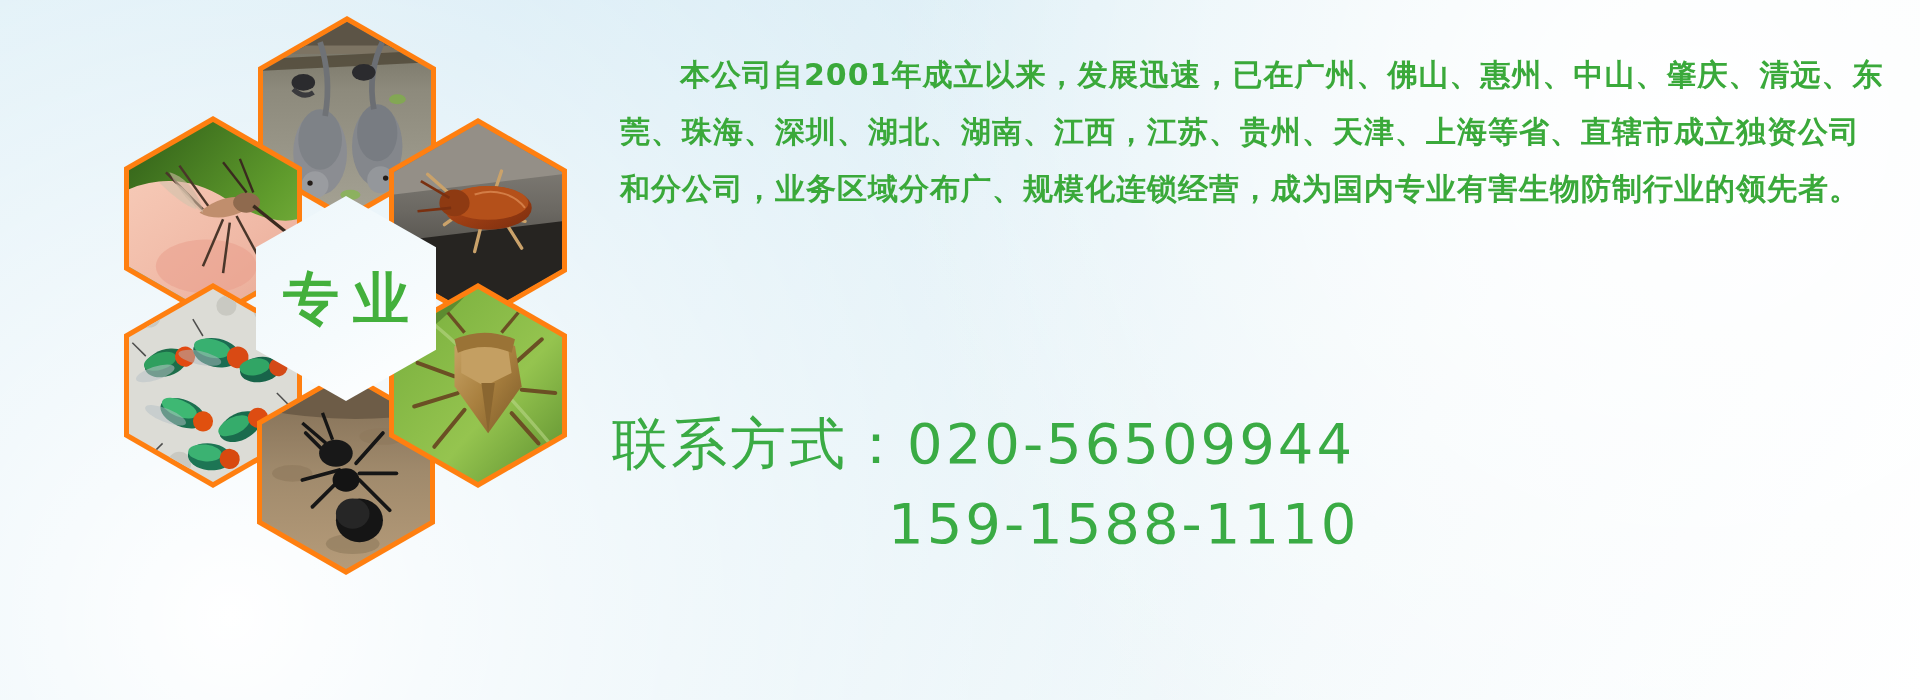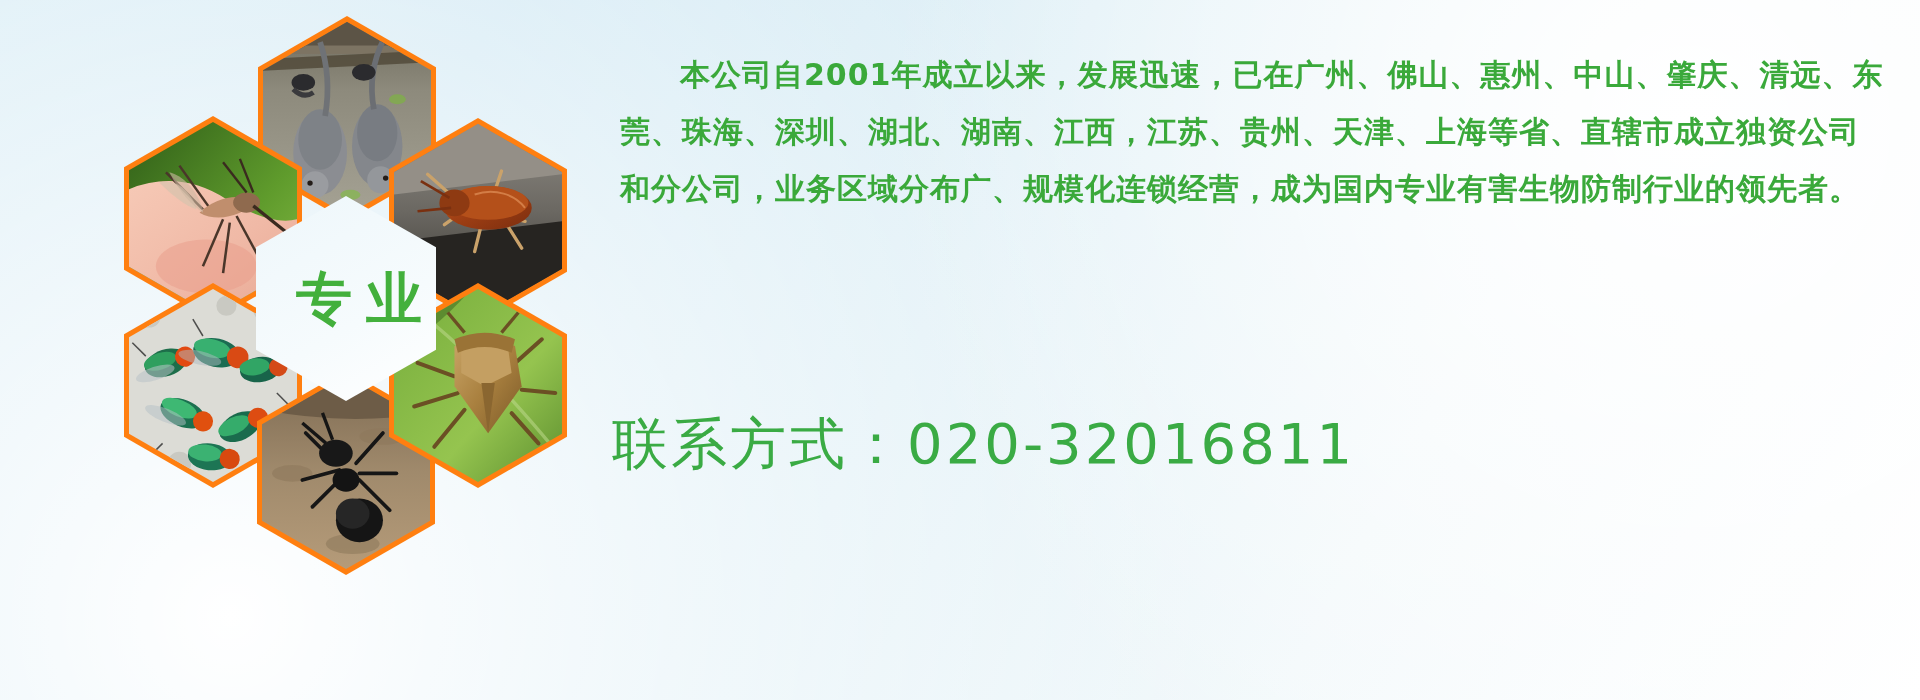--- a/index.html
+++ b/index.html
@@ -24,21 +24,21 @@
   }
   .hex .inner{
     position:absolute;left:5px;top:6px;right:5px;bottom:6px;
     -webkit-clip-path:polygon(50% 0%,100% 25%,100% 75%,50% 100%,0% 75%,0% 25%);
     clip-path:polygon(50% 0%,100% 25%,100% 75%,50% 100%,0% 75%,0% 25%);
     overflow:hidden;
   }
   .hex svg{display:block;width:100%;height:100%;}
   .hex-center{
     position:absolute;
-    display:flex;flex-direction:row;align-items:center;justify-content:flex-end;
+    display:flex;flex-direction:row;align-items:center;justify-content:center;
     -webkit-clip-path:polygon(50% 0%,100% 25%,100% 75%,50% 100%,0% 75%,0% 25%);
     clip-path:polygon(50% 0%,100% 25%,100% 75%,50% 100%,0% 75%,0% 25%);
     background:linear-gradient(150deg,#eef7fb 0%,#f6fbfd 60%,#ffffff 100%);
   }
   .center-line{
     color:#43b03c;font-weight:bold;letter-spacing:14px;
     font-size:56px;line-height:74px;text-indent:14px;
     font-family:"DejaVu Sans","Liberation Sans",sans-serif;
   }
   
@@ -306,16 +306,17 @@
     <div class="hex-center" style="left:256px;top:196px;width:180px;height:205px;">
       <div class="center-line">专业</div>
     </div>
   </div>
 
   <div id="copy-block">
     <p id="intro-paragraph">本公司自2001年成立以来，发展迅速，已在广州、佛山、惠州、中山、肇庆、清远、东莞、珠海、深圳、湖北、湖南、江西，江苏、贵州、天津、上海等省、直辖市成立独资公司和分公司，业务区域分布广、规模化连锁经营，成为国内专业有害生物防制行业的领先者。</p>
   </div>
 
   <div id="contact-block">
-    <div class="contact-line">联系方式：020-32016811</div>
+    <div class="contact-line">联系方式：020-56509944</div>
+    <div class="contact-line second">159-1588-1110</div>
   </div>
 
 </div>
 
 </body></html>

